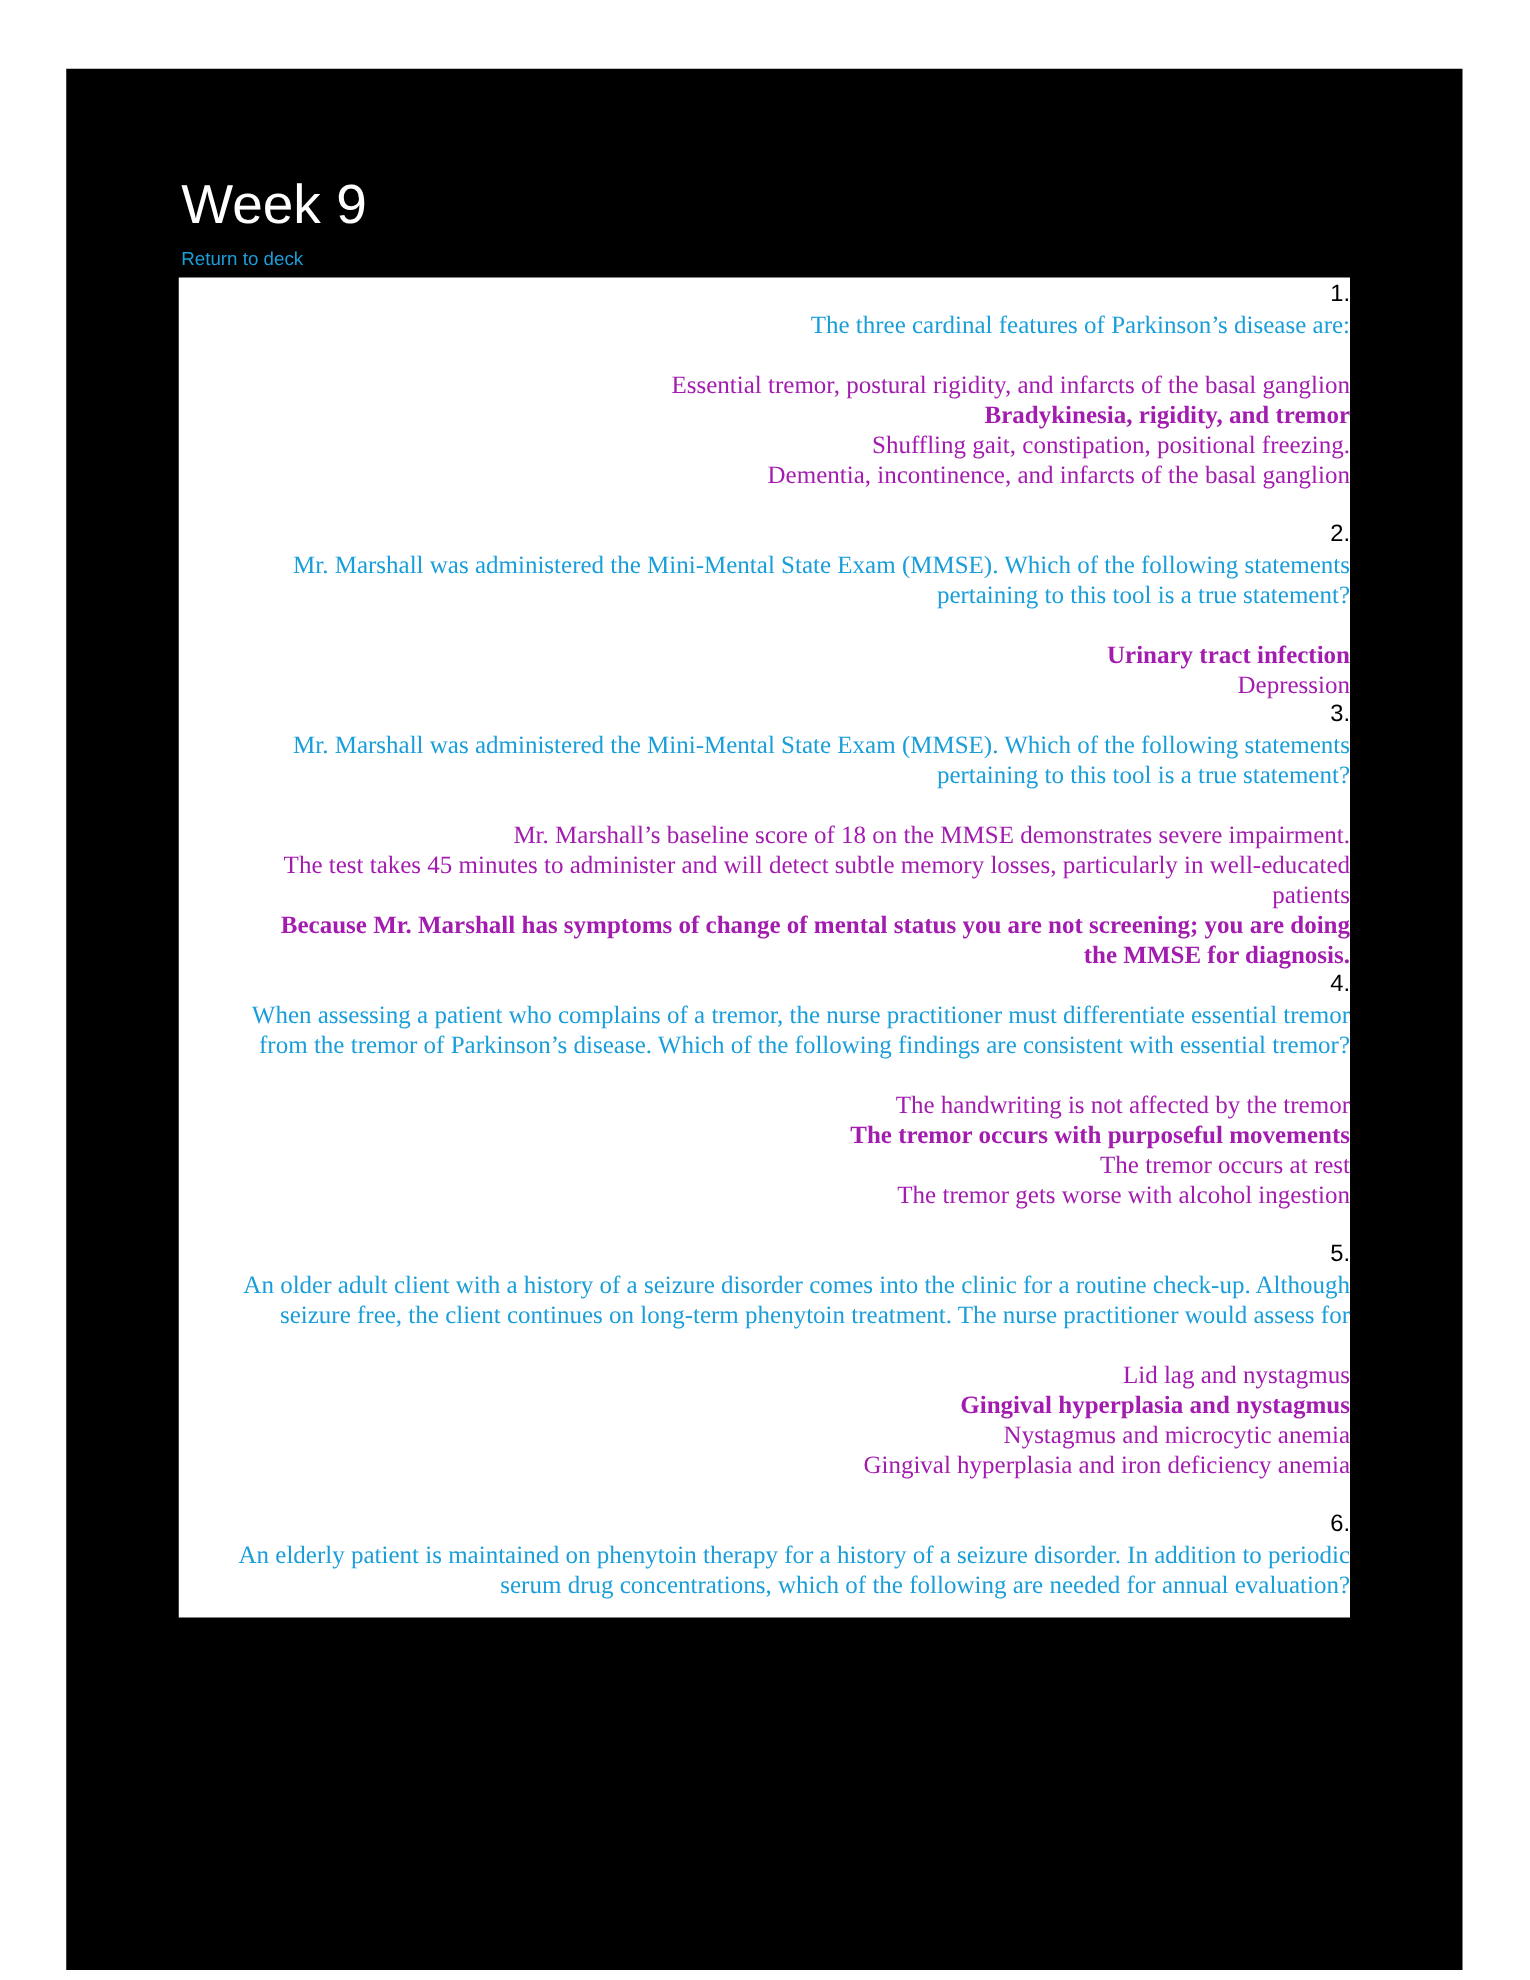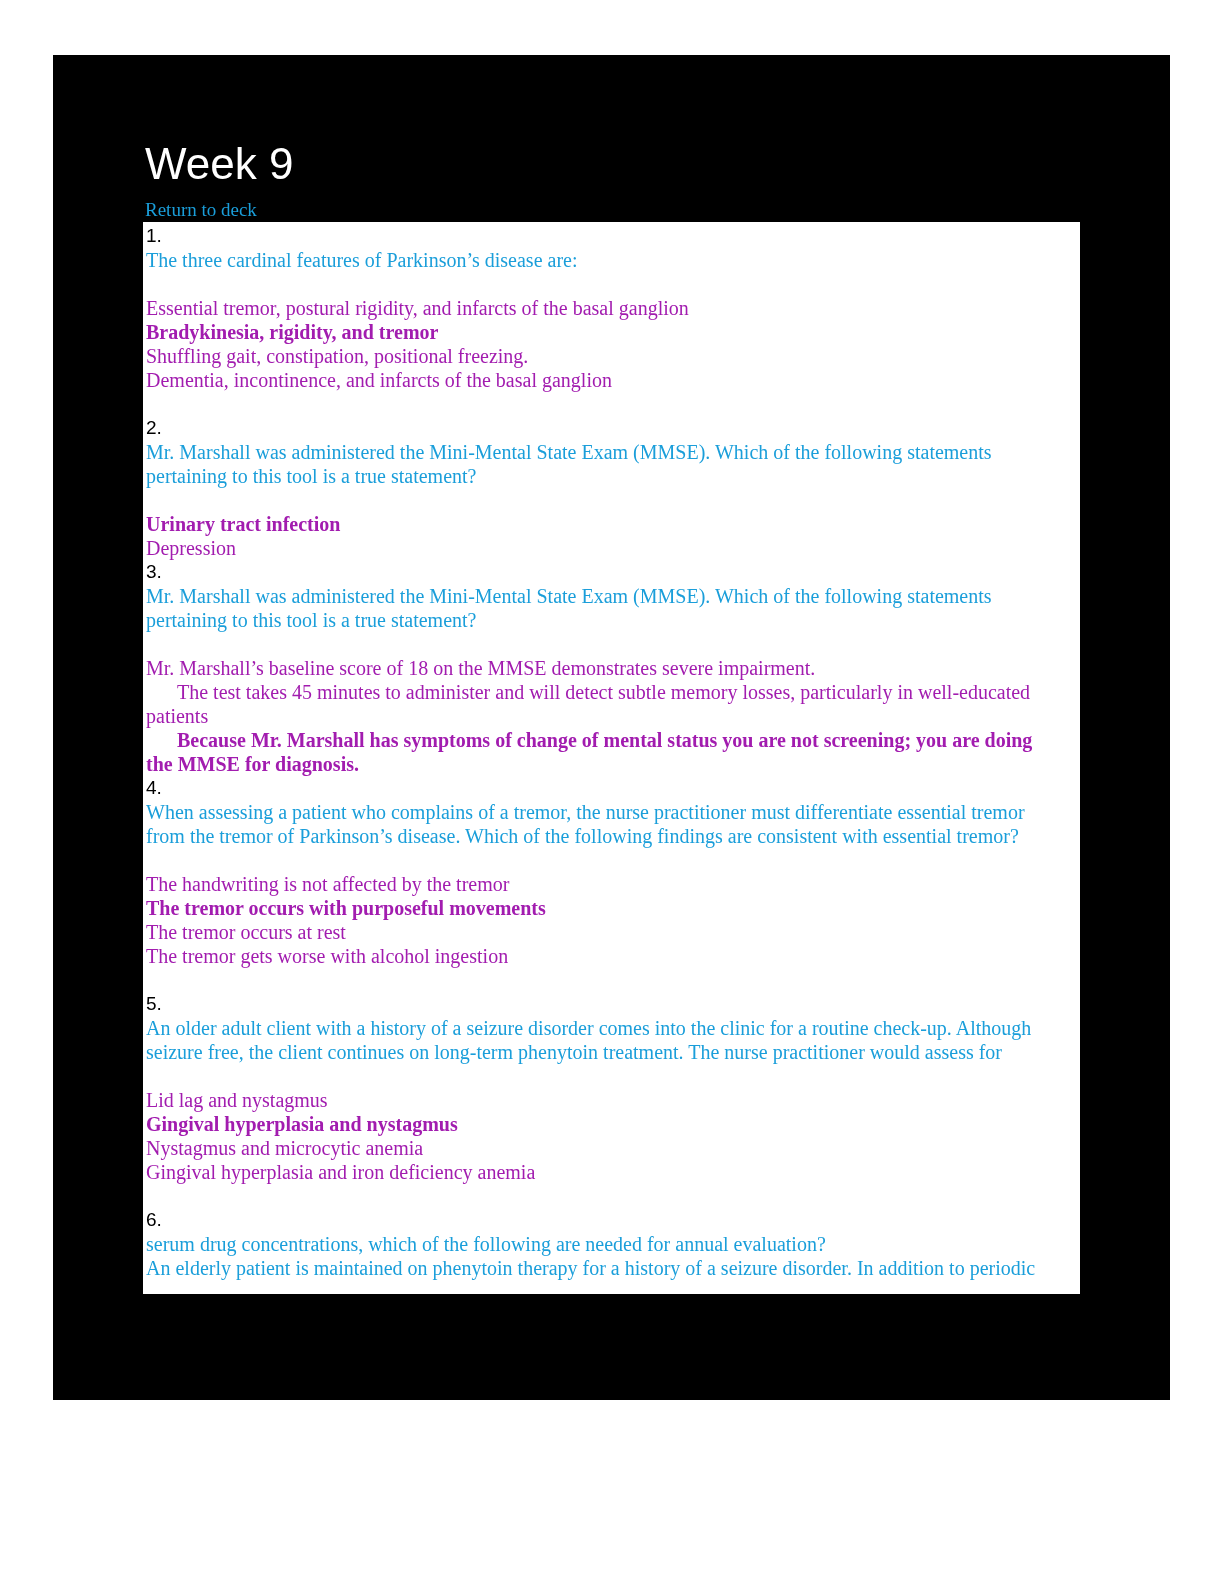--- a/index.html
+++ b/index.html
@@ -5,39 +5,40 @@
   * { margin: 0; padding: 0; box-sizing: border-box; }
   html, body { background: #ffffff; }
   body {
     width: 1224px; height: 1584px;
     position: relative;
     font-family: "Liberation Serif", serif;
   }
   .frame {
     position: absolute;
     left: 53px; top: 55px;
-    width: 1117px; height: 1345px;
+    width: 1117px; height: 1521px;
     background: var(--frame-bg, #000000);
+    text-align: right;
   }
   .page-title {
     position: absolute;
     left: 92px; top: 87px;
     color: var(--title-color, #ffffff);
     font-family: "Liberation Sans", sans-serif;
     font-size: 44px;
     font-weight: 400;
     line-height: 1;
     letter-spacing: 0px;
   }
   .deck-link {
     position: absolute;
     left: 92px; top: 145px;
     color: var(--link-blue, #1a9eda);
-    font-family: Liberation Serif, serif;
-    font-size: 19px;
+    font-family: Liberation Sans, sans-serif;
+    font-size: 15px;
     line-height: 1;
     text-decoration: none;
     cursor: pointer;
   }
   .content {
     position: absolute;
     left: 90px; top: 167px;
     width: 937px;
     background: var(--panel-bg, #ffffff);
     padding: 2px 0 14px 3px;
@@ -130,18 +131,18 @@
         <div class="line ansline">Lid lag and nystagmus</div>
         <div class="line ansline bold">Gingival hyperplasia and nystagmus</div>
         <div class="line ansline">Nystagmus and microcytic anemia</div>
         <div class="line ansline">Gingival hyperplasia and iron deficiency anemia</div>
         <div class="spacer"></div>
       </div>
 
   <div class="q">
     <div class="qnum">6.</div>
     <div class="qtext">
+          <div class="line qline">An elderly patient is maintained on phenytoin therapy for a history of a seizure disorder. In addition to periodic</div>
           <div class="line qline">serum drug concentrations, which of the following are needed for annual evaluation?</div>
-          <div class="line qline">An elderly patient is maintained on phenytoin therapy for a history of a seizure disorder. In addition to periodic</div>
         </div>
   </div>
 </div>
 </div>
 
 </body></html>

